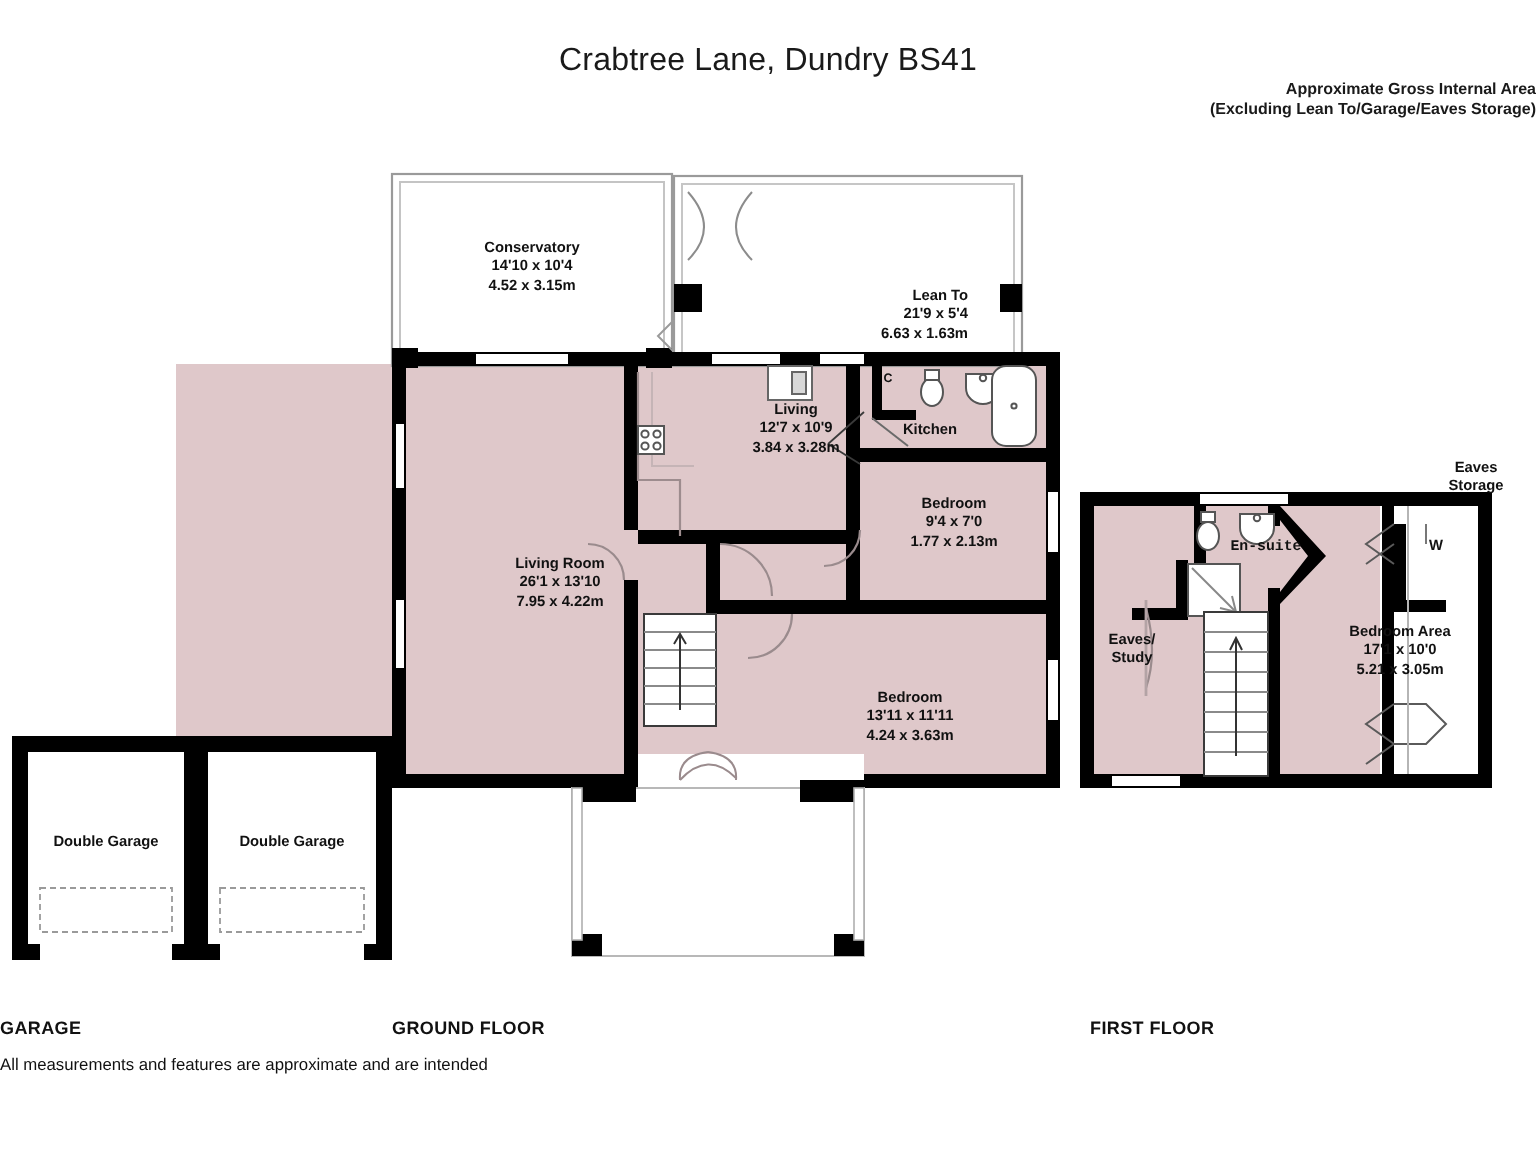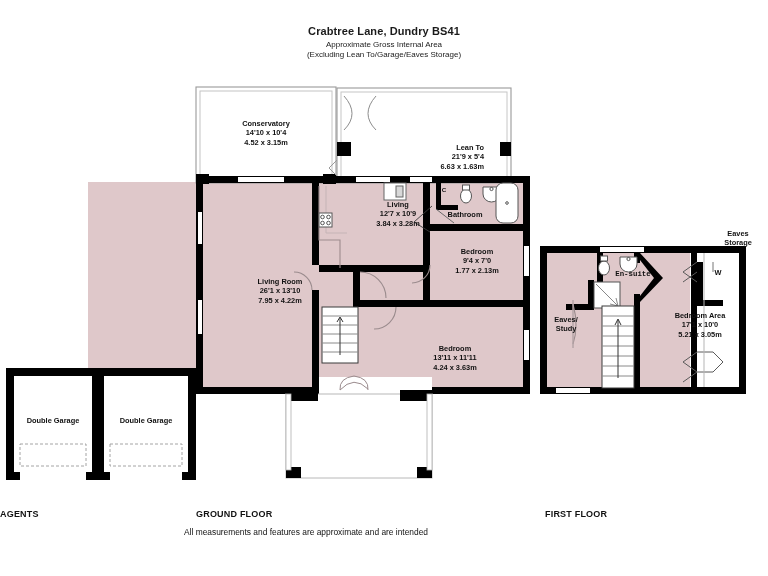--- a/index.html
+++ b/index.html
@@ -19,29 +19,30 @@
 
   
   #header {
     position: absolute;
     left: 0;
     top: 22px;
     width: 768px;
     text-align: center;
   }
   #plan-title {
-    font-size: 11px;
-    font-weight: bold;
+    font-size: 16px;
+    font-weight: normal;
     letter-spacing: 0.1px;
     line-height: 18px;
   }
   .sub-line {
     font-size: 8px;
-    font-weight: normal;
+    font-weight: bold;
     line-height: 10px;
+    text-align: right;
   }
 
   
   #plan {
     position: absolute;
     left: 0;
     top: 0;
     width: 768px;
     height: 576px;
   }
@@ -69,21 +70,20 @@
     font-size: 9px;
     font-weight: bold;
     letter-spacing: 0.2px;
     color: #111;
   }
   #disclaimer {
     position: absolute;
     left: 0;
     top: 526px;
     width: 612px;
-    text-align: center;
     font-size: 8.4px;
     line-height: 12px;
     color: #111;
   }
   #disclaimer span { display: block; }
 </style>
 </head>
 <body>
 
 <div id="header">
@@ -344,21 +344,21 @@
   <span class="d2">6.63 x 1.63m</span>
 </div>
 
 <div class="lbl" style="left:356px; top:200px; width:84px;">
   <span class="nm">Living</span>
   <span class="d1">12'7 x 10'9</span>
   <span class="d2">3.84 x 3.28m</span>
 </div>
 
 <div class="lbl" style="left:437px; top:210px; width:56px;">
-  <span class="nm">Bathroom</span>
+  <span class="nm">Kitchen</span>
 </div>
 
 <div class="lbl tiny" style="left:437px; top:186px; width:14px;">
   <span class="nm">C</span>
 </div>
 
 <div class="lbl" style="left:220px; top:277px; width:120px;">
   <span class="nm">Living Room</span>
   <span class="d1">26'1 x 13'10</span>
   <span class="d2">7.95 x 4.22m</span>
@@ -401,19 +401,19 @@
 </div>
 
 <div class="lbl" style="left:14px; top:416px; width:78px;">
   <span class="nm">Double Garage</span>
 </div>
 
 <div class="lbl" style="left:104px; top:416px; width:84px;">
   <span class="nm">Double Garage</span>
 </div>
 
-<div class="floor-cap" style="left:0px; top:509px;">AGENTS</div>
+<div class="floor-cap" style="left:0px; top:509px;">GARAGE</div>
 <div class="floor-cap" style="left:196px; top:509px;">GROUND FLOOR</div>
 <div class="floor-cap" style="left:545px; top:509px;">FIRST FLOOR</div>
 
 <div id="disclaimer">
   <span>All measurements and features are approximate and are intended</span>
 </div>
 
 </body></html>

